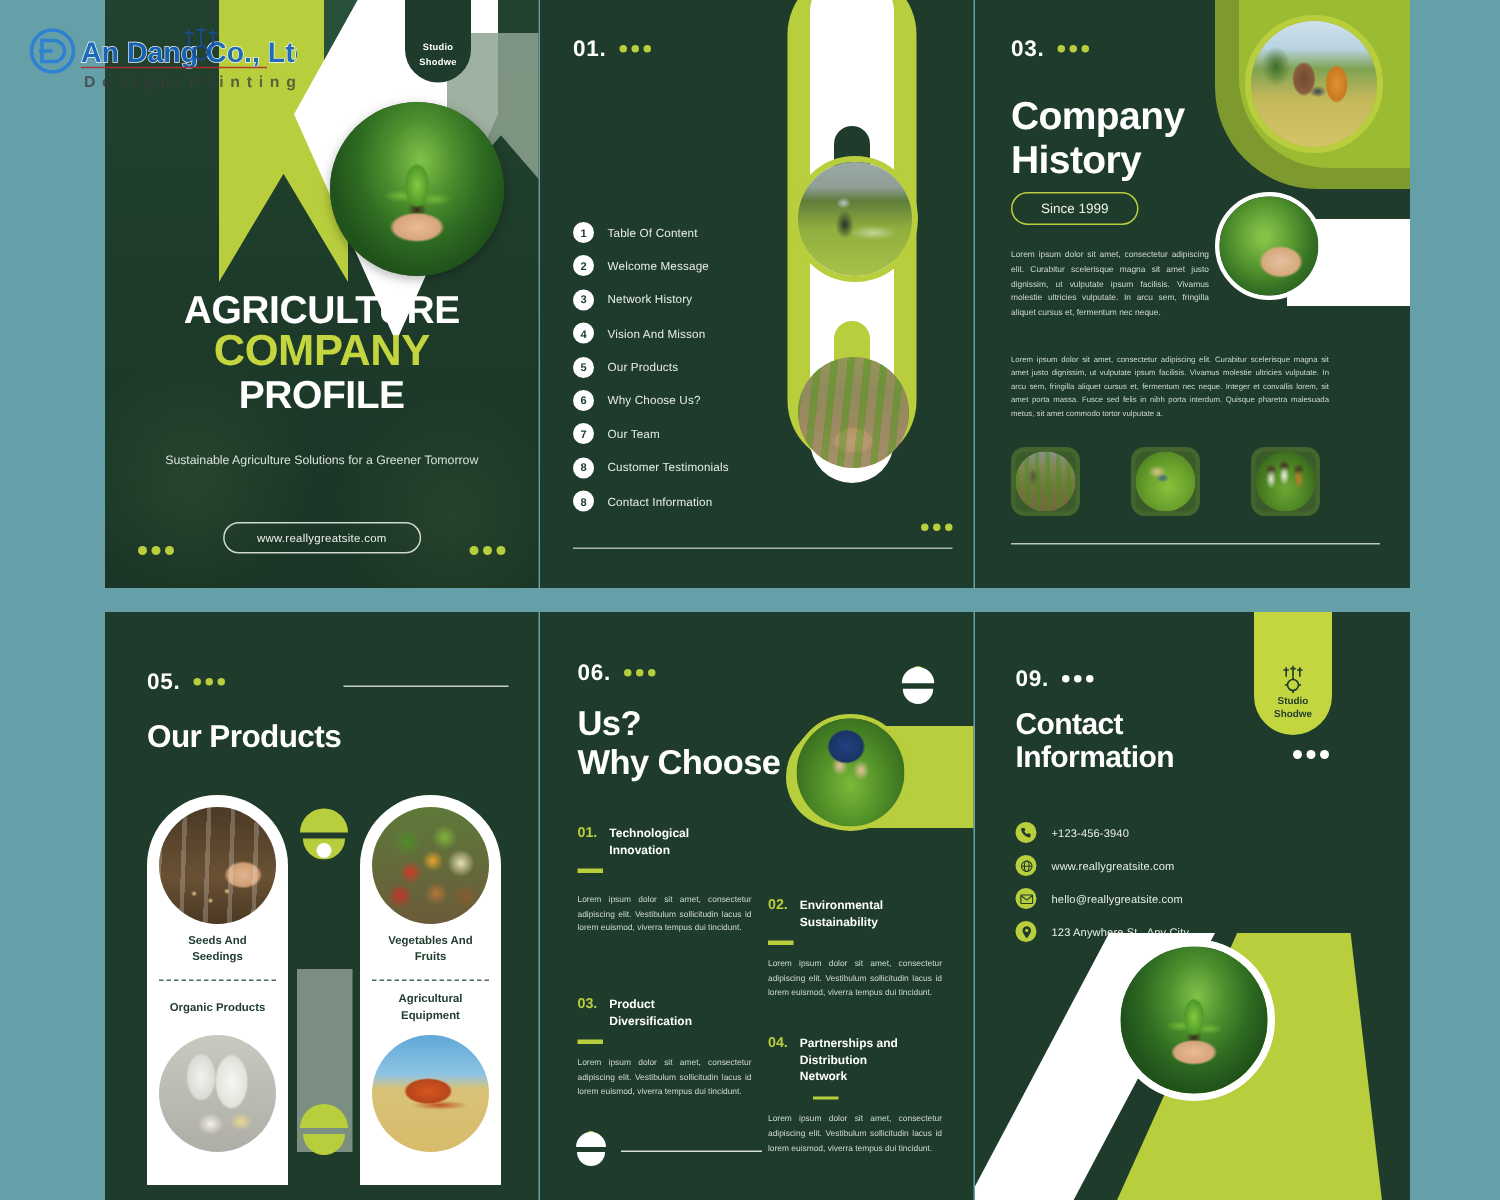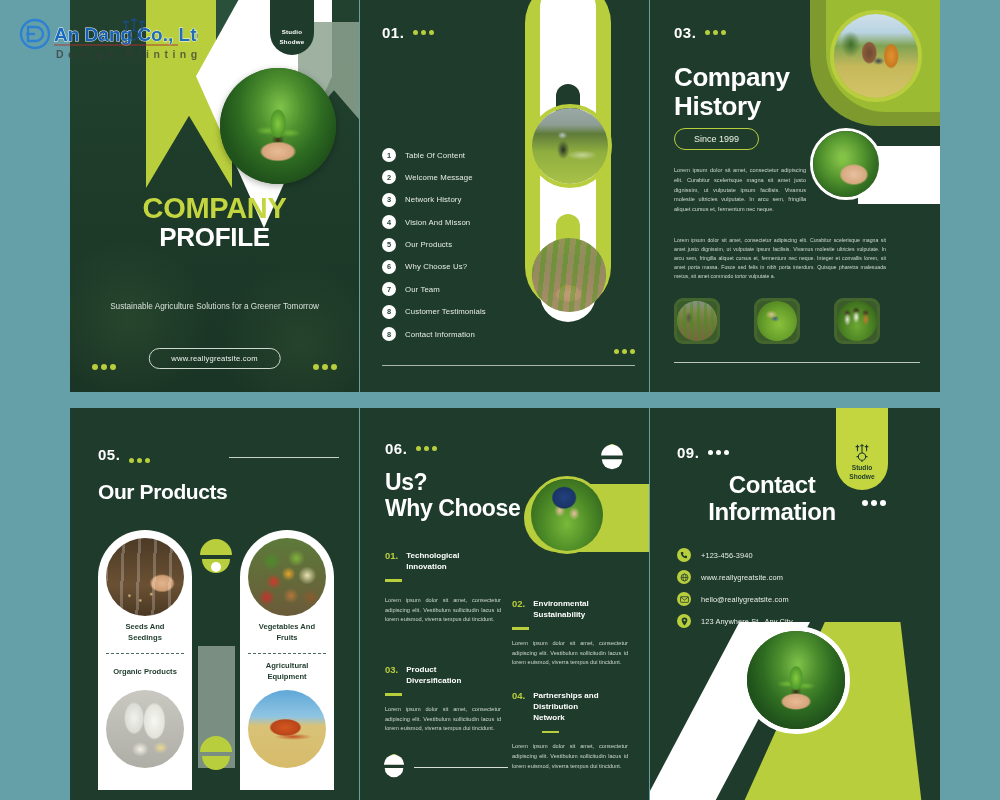--- a/index.html
+++ b/index.html
@@ -285,21 +285,21 @@
     padding:5px 19px;color:#eef3e6;font-size:9px;
   }
   #hist .p1{position:absolute;left:24px;top:166px;width:132px;}
   #hist .p2{position:absolute;left:24px;top:236px;width:212px;}
   #hist .thumbs{position:absolute;left:24px;top:298px;display:flex;gap:34px;}
   #hist .th{width:46px;height:46px;border-radius:9px;overflow:hidden;border:3px solid #44662e;box-sizing:border-box;background:#3c5b2b;}
   #hist .th .in{width:100%;height:100%;border-radius:50%;overflow:hidden;position:relative;}
   #hist .rule{position:absolute;left:24px;right:20px;top:362px;height:1px;background:#e4eae4;opacity:.8;}
 
   
-  #prod .head{position:absolute;left:28px;top:38px;align-items:flex-end;}
+  #prod .head{position:absolute;left:28px;top:38px;}
   #prod .topline{position:absolute;right:20px;top:49px;width:110px;height:1.4px;background:#c6d2c6;}
   #prod .h-title{position:absolute;left:28px;top:72px;font-size:21px;}
   #prod .cardL{position:absolute;left:28px;top:122px;width:94px;height:260px;background:#fff;border-radius:47px 47px 0 0;}
   #prod .cardR{position:absolute;left:170px;top:122px;width:94px;height:260px;background:#fff;border-radius:47px 47px 0 0;}
   #prod .grey{position:absolute;left:128px;top:238px;width:37px;height:122px;background:#7a8f82;}
   #prod .pimg{position:absolute;width:78px;height:78px;border-radius:50%;overflow:hidden;}
   #prod .lbl{
     position:absolute;width:94px;text-align:center;color:#1e3b2c;font-size:7.6px;
     font-weight:bold;line-height:1.45;
   }
@@ -327,21 +327,21 @@
   #why .bar.ind{margin-left:30px;}
 
   
   #cont .tab{
     position:absolute;left:186px;top:-8px;width:52px;height:82px;background:#c4d63f;
     border-radius:0 0 26px 26px;display:flex;flex-direction:column;align-items:center;
     justify-content:flex-end;padding-bottom:8px;z-index:4;
   }
   #cont .tab span{color:#1e3b2c;font-size:6.6px;font-weight:bold;line-height:1.45;text-align:center;}
   #cont .head{position:absolute;left:27px;top:36px;justify-content:space-between;}
-  #cont .h-title{position:absolute;left:27px;top:64px;width:190px;font-size:24px;text-align:center;}
+  #cont .h-title{position:absolute;left:27px;top:64px;width:190px;font-size:20px;}
   #cont .dots-m{position:absolute;left:212px;top:92px;}
   #cont .dots-m i{width:6px;height:6px;background:#fff;}
   #cont .clist{position:absolute;left:27px;top:140px;}
   #cont .crow{display:flex;align-items:center;gap:10px;margin-bottom:8px;}
   #cont .cic{
     width:14px;height:14px;border-radius:50%;background:#b9ce3d;flex:0 0 14px;
     display:flex;align-items:center;justify-content:center;
   }
   #cont .ctx{color:#e8eee8;font-size:7.4px;letter-spacing:.1px;}
   #cont .wchev{
@@ -368,20 +368,21 @@
     <div class="v-dark"></div>
     <div class="v-white"></div>
     <div class="v-grey"></div>
     <div class="badge">
       <span><span>Studio</span><br><span>Shodwe</span></span>
     </div>
     <div class="circ">
       <div class="ph ph-seedling" style="position:absolute;inset:0;"></div>
     </div>
     <div class="titlewrap">
+      <div class="t1">AGRICULTURE</div>
       <div class="t2">COMPANY</div>
       <div class="t3">PROFILE</div>
     </div>
     <div class="tag">Sustainable Agriculture Solutions for a Greener Tomorrow</div>
     <div class="urlpill">www.reallygreatsite.com</div>
     <div class="dots dots-l">
         <i></i>
         <i></i>
         <i></i>
       </div>

